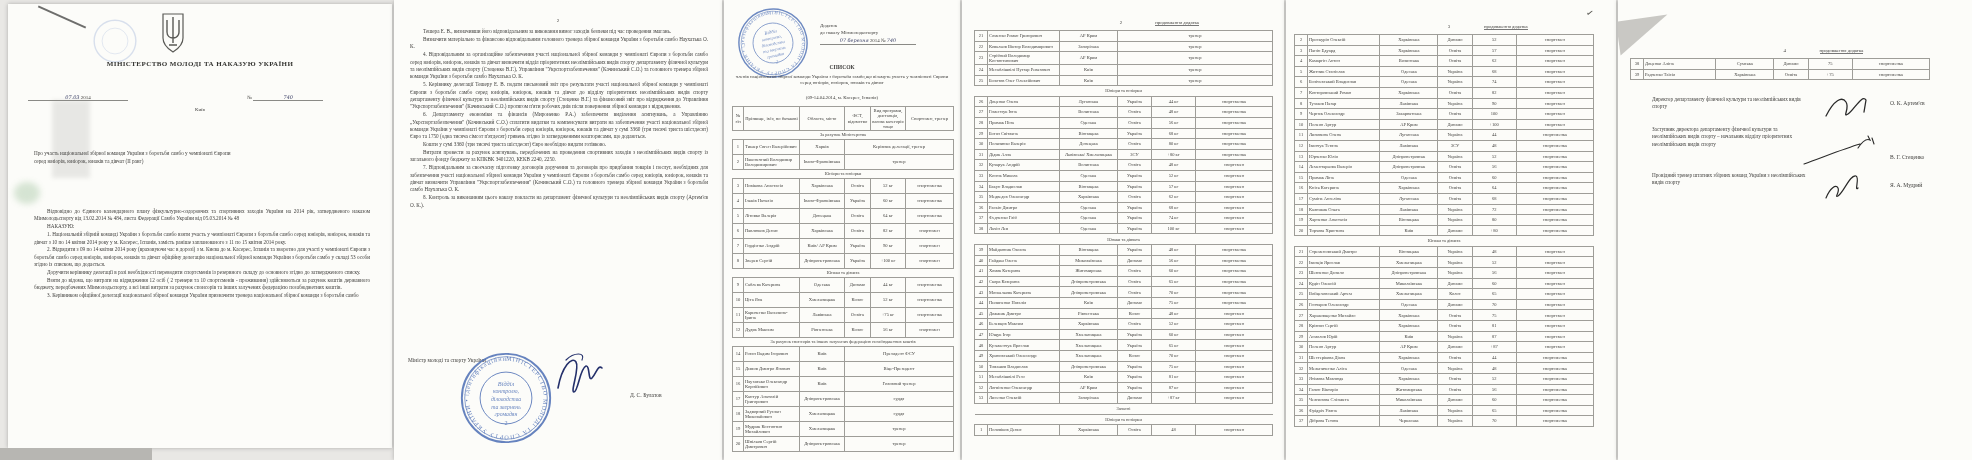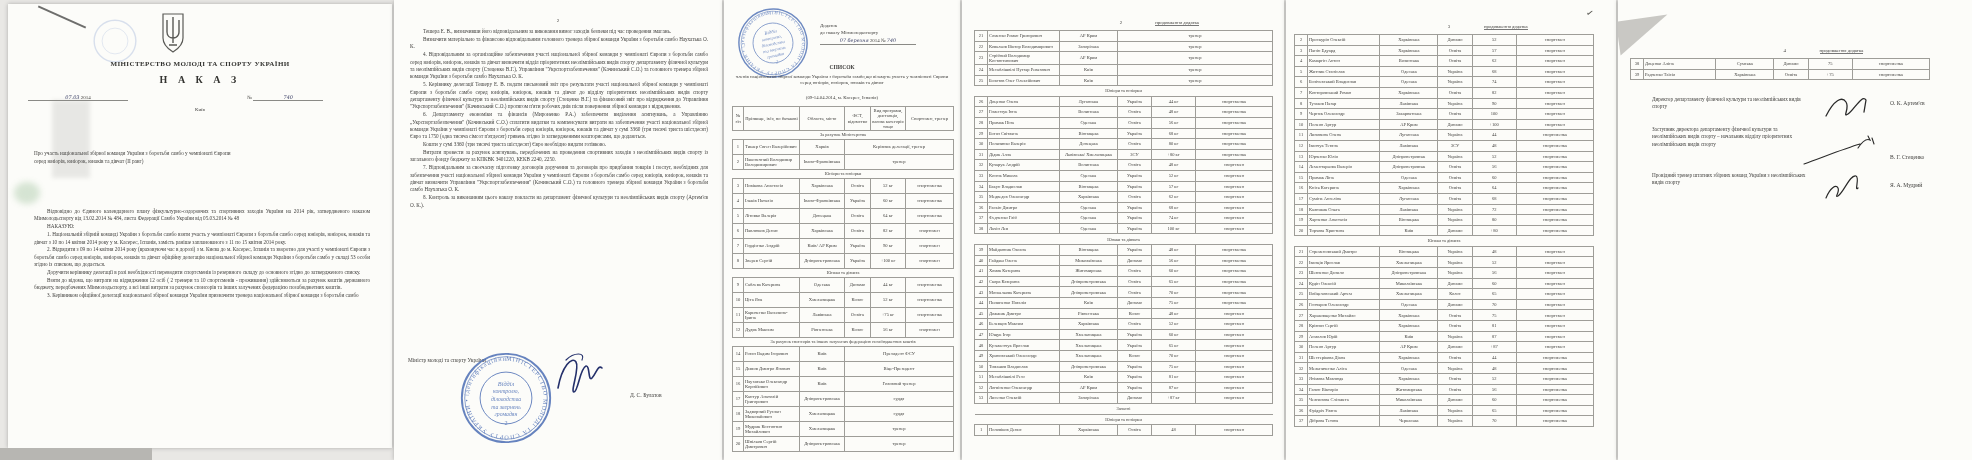--- a/index.html
+++ b/index.html
@@ -86,22 +86,21 @@
     <div class="watermark"></div>
     <div class="green-smudge"></div>
     <svg class="faint-stamp" viewBox="0 0 64 64">
       <circle cx="32" cy="32" r="29" fill="none" stroke="#5b7ec2" stroke-width="2"></circle>
       <circle cx="32" cy="32" r="18" fill="none" stroke="#5b7ec2" stroke-width="1"></circle>
     </svg>
     <svg class="emblem" viewBox="0 0 26 42">
       <path d="M3,2 h20 v24 c0,8 -7,12 -10,14 c-3,-2 -10,-6 -10,-14 z" fill="none" stroke="#5a5a56" stroke-width="1.2"></path>
       <path d="M13,5 v26 M7,8 v12 c0,4 3,6 6,6 M19,8 v12 c0,-0 0,6 -6,6 M9,33 h8" fill="none" stroke="#5a5a56" stroke-width="1.4"></path>
     </svg>
-    <div class="ministry-title">МІНІСТЕРСТВО МОЛОДІ ТА СПОРТУ УКРАЇНИ</div>
-    <div class="order-word">Н А К А З</div>
+    <div class="ministry-title">МІНІСТЕРСТВО МОЛОДІ ТА НАКАЗУЮ УКРАЇНИ</div>
     <div class="date-row">
       <span class="u-line" style="width:100px;margin-left:20px;"><span class="hand">07.03</span>
         <span>2014</span></span>
       <span style="margin-left:118px;">№</span>
       <span class="u-line hand" style="width:70px;">740</span>
     </div>
     <div class="city">Київ</div>
     <div class="subject">Про участь національної збірної команди України з боротьби самбо у чемпіонаті Європи серед юніорів, юніорок, юнаків та дівчат (ІІ ранг)</div>
     <div class="body-text">
         <p>Відповідно до Єдиного календарного плану фізкультурно-оздоровчих та спортивних заходів України на 2014 рік, затвердженого наказом Мінмолодьспорту від 13.02.2014 № 484, листа Федерації Самбо України від 05.03.2014 № 48</p>

